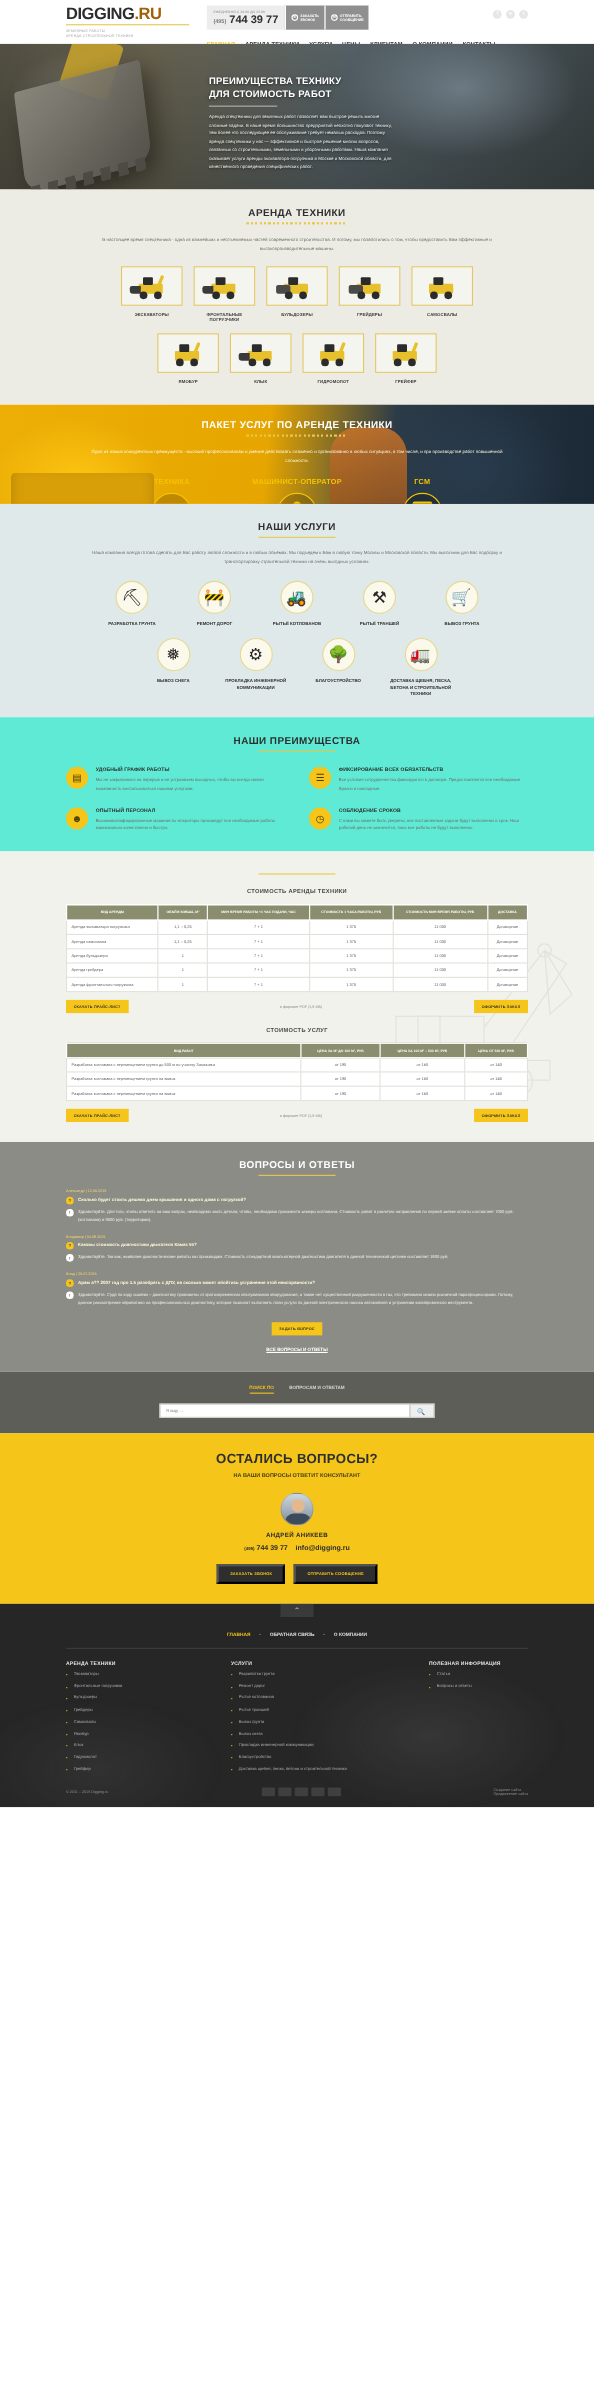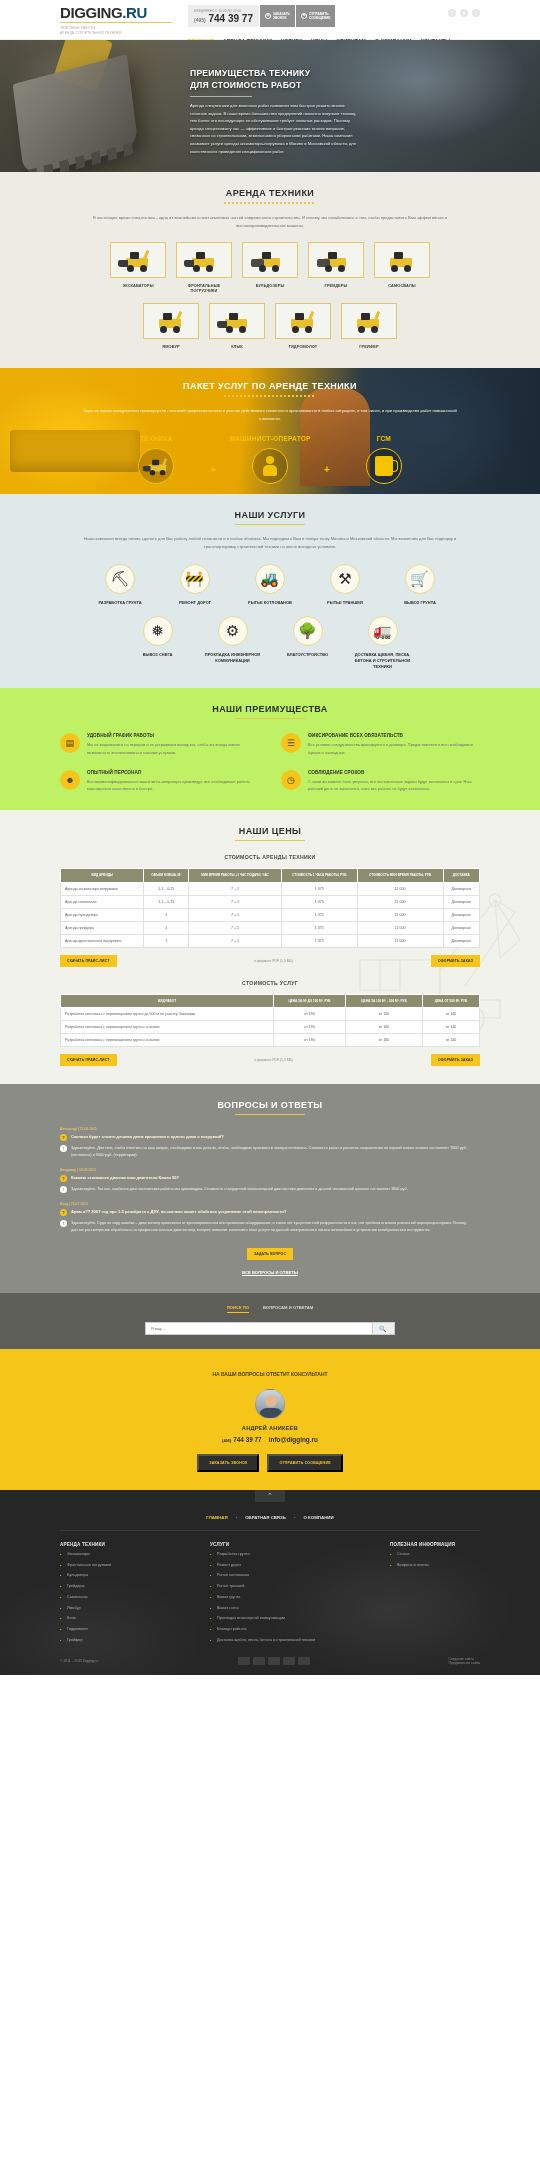--- a/index.html
+++ b/index.html
@@ -11,21 +11,21 @@
     -webkit-font-smoothing: antialiased;
   }
   .wrap { width:540px; margin:0 auto; overflow:hidden; }
   .inner { width: 420px; margin: 0 auto; }
 
   
   .header { background:#fff; height:40px; position:relative; border-bottom:1px solid #efefef; }
   .hdr-row { width:420px; margin:0 auto; display:flex; align-items:flex-start; padding-top:5px; }
   .logo-block { width:120px; }
   .logo-text { font-size:15px; font-weight:bold; letter-spacing:-0.4px; color:#2d2d2d; line-height:1; }
-  .logo-text .ru { color:#0c4a6e; font-weight:bold; }
+  .logo-text .ru { color:#a16207; font-weight:bold; }
   .logo-rule { height:1px; background:#e8c84a; margin:2px 0 3px 0; width:112px; }
   .logo-sub { font-size:3.2px; color:#a8a8a8; line-height:1.5; letter-spacing:0.2px; text-transform:uppercase; }
   .contact-block { margin-left:8px; display:flex; align-items:stretch; height:22px; }
   .phone-box { background:#ededed; padding:2px 6px 2px 6px; display:flex; flex-direction:column; justify-content:center; }
   .phone-small { font-size:3px; color:#8a8a8a; letter-spacing:0.1px; text-transform:uppercase; }
   .phone-num { font-size:10px; font-weight:bold; color:#2d2d2d; line-height:1.1; }
   .phone-num .code { font-size:5px; color:#777; font-weight:bold; }
   .cta-btn { background:#8f8f8f; color:#fff; font-size:3.2px; font-weight:bold; text-transform:uppercase;
              display:flex; align-items:center; gap:2px; padding:0 5px; border-left:1px solid #fff; line-height:1.3; }
   .cta-circ { width:6px; height:6px; border:0.6px solid #fff; border-radius:50%; flex:none;
@@ -82,21 +82,21 @@
   .mach i { position:absolute; background:#e8c02b; border-radius:1px; }
   .mach .body { left:8px; top:10px; width:22px; height:9px; background:#e8c02b; }
   .mach .cab  { left:12px; top:4px; width:9px; height:7px; background:#2b2b2b; }
   .mach .w1 { left:9px; top:17px; width:7px; height:7px; border-radius:50%; background:#2b2b2b; }
   .mach .w2 { left:22px; top:17px; width:7px; height:7px; border-radius:50%; background:#2b2b2b; }
   .mach .boom { left:26px; top:2px; width:3px; height:13px; background:#e8c02b; transform:rotate(22deg); }
   .mach .scoop{ left:0px; top:12px; width:10px; height:7px; background:#3a3a3a; border-radius:2px 0 0 3px; }
   .mach .blade{ left:1px; top:11px; width:13px; height:8px; background:#4a4a4a; border-radius:2px; }
 
   
-  .paket { position:relative; height:126px; overflow:hidden;
+  .paket { position:relative; height:90px; overflow:hidden;
            background:linear-gradient(95deg,#f0b300 0%,#e8a800 42%,#1c2a36 62%,#223040 100%); }
   .paket-bg { position:absolute; inset:0;
      background:
        radial-gradient(ellipse 110px 80px at 70px 70px, rgba(255,200,20,.9), transparent 72%),
        radial-gradient(ellipse 120px 90px at 430px 60px, rgba(40,60,78,.92), transparent 75%),
        linear-gradient(95deg,#edaf06 0%,#e6a500 45%,#2c3b48 66%,#1b2835 100%);
   }
   .paket-bg:before { content:""; position:absolute; left:10px; top:62px; width:130px; height:42px;
        background:#d99f08; border-radius:4px; box-shadow: inset 0 -6px 12px rgba(0,0,0,.18); }
   .paket-bg:after { content:""; position:absolute; left:300px; top:20px; width:70px; height:98px;
@@ -119,21 +119,21 @@
   
   .uslugi { background:#dfe9e9; }
   .srv-grid { display:flex; justify-content:center; gap:13px; margin-top:14px; }
   .srv-grid.row2 { margin-top:10px; }
   .srv { width:62px; text-align:center; }
   .srv-circ { width:30px; height:30px; border-radius:50%; background:#fbf8ec; border:1px solid #e6d98f;
               margin:0 auto; display:flex; align-items:center; justify-content:center; font-size:15px; color:#262626; }
   .srv-label { font-size:4px; font-weight:bold; text-transform:uppercase; margin-top:6px; line-height:1.5; color:#2e2e2e; }
 
   
-  .preim { background:#bef264; }
+  .preim { background:#5eead4; }
   .adv-grid { display:grid; grid-template-columns:1fr 1fr; gap:14px 22px; margin-top:14px; }
   .adv { display:flex; gap:7px; }
   .adv-ic { width:20px; height:20px; border-radius:50%; background:#f5c51a; flex:none;
             display:flex; align-items:center; justify-content:center; font-size:9px; color:#4a3c00; }
   .adv-h { font-size:4.6px; font-weight:bold; text-transform:uppercase; color:#2e2e2e; letter-spacing:0.1px; }
   .adv-p { font-size:3.9px; line-height:1.85; color:#6f6f6f; margin-top:3px; }
 
   
   .ceny { background:#f2f2ec; position:relative; overflow:hidden; }
   .ceny-bg { position:absolute; right:-10px; top:20px; width:230px; height:220px; opacity:.1; }
@@ -532,21 +532,20 @@
         <path d="M30 170 h150 v18 h-150 z"></path>
           <circle cx="60" cy="189" r="14"></circle>
           <circle cx="150" cy="189" r="14"></circle>
         <path d="M60 170 v-40 h60 v40"></path>
           <path d="M120 140 l55 -70 l20 12 l-50 74"></path>
           <path d="M175 70 l25 40 l-20 18 z"></path>
         <circle cx="175" cy="70" r="6"></circle>
           <path d="M40 130 h40 v30 h-40z"></path>
       </g>
     </svg>
-    <div class="sect-title">НАШИ ЦЕНЫ</div>
     <div class="title-ul solid"></div>
 
     <div class="sub-title">СТОИМОСТЬ АРЕНДЫ ТЕХНИКИ</div>
     <table class="pr">
       <thead>
           <tr>
         <th>ВИД АРЕНДЫ</th>
         <th>ОБЪЁМ КОВША, м³</th>
         <th>МИН ВРЕМЯ РАБОТЫ +1 ЧАС ПОДАЧИ, ЧАС</th>
         <th>СТОИМОСТЬ 1 ЧАСА РАБОТЫ, РУБ</th>
@@ -695,20 +694,21 @@
       <span class="t">ВОПРОСАМ И ОТВЕТАМ</span>
     </div>
     <div class="search-box">
       <input type="text" placeholder="Я ищу ..." style="">
       <button>🔍</button>
     </div>
   </div>
 
   <div class="cta">
     <div class="inner">
+      <div class="cta-title">ОСТАЛИСЬ ВОПРОСЫ?</div>
       <div class="cta-sub">НА ВАШИ ВОПРОСЫ ОТВЕТИТ КОНСУЛЬТАНТ</div>
       <div class="cta-av"></div>
       <div class="cta-name">АНДРЕЙ АНИКЕЕВ</div>
       <div class="cta-contacts">
         <span class="small">(495)</span>
         <span>744 39 77</span>
         &nbsp;&nbsp;
         <span>info@digging.ru</span>
       </div>
       <div class="cta-btns">

